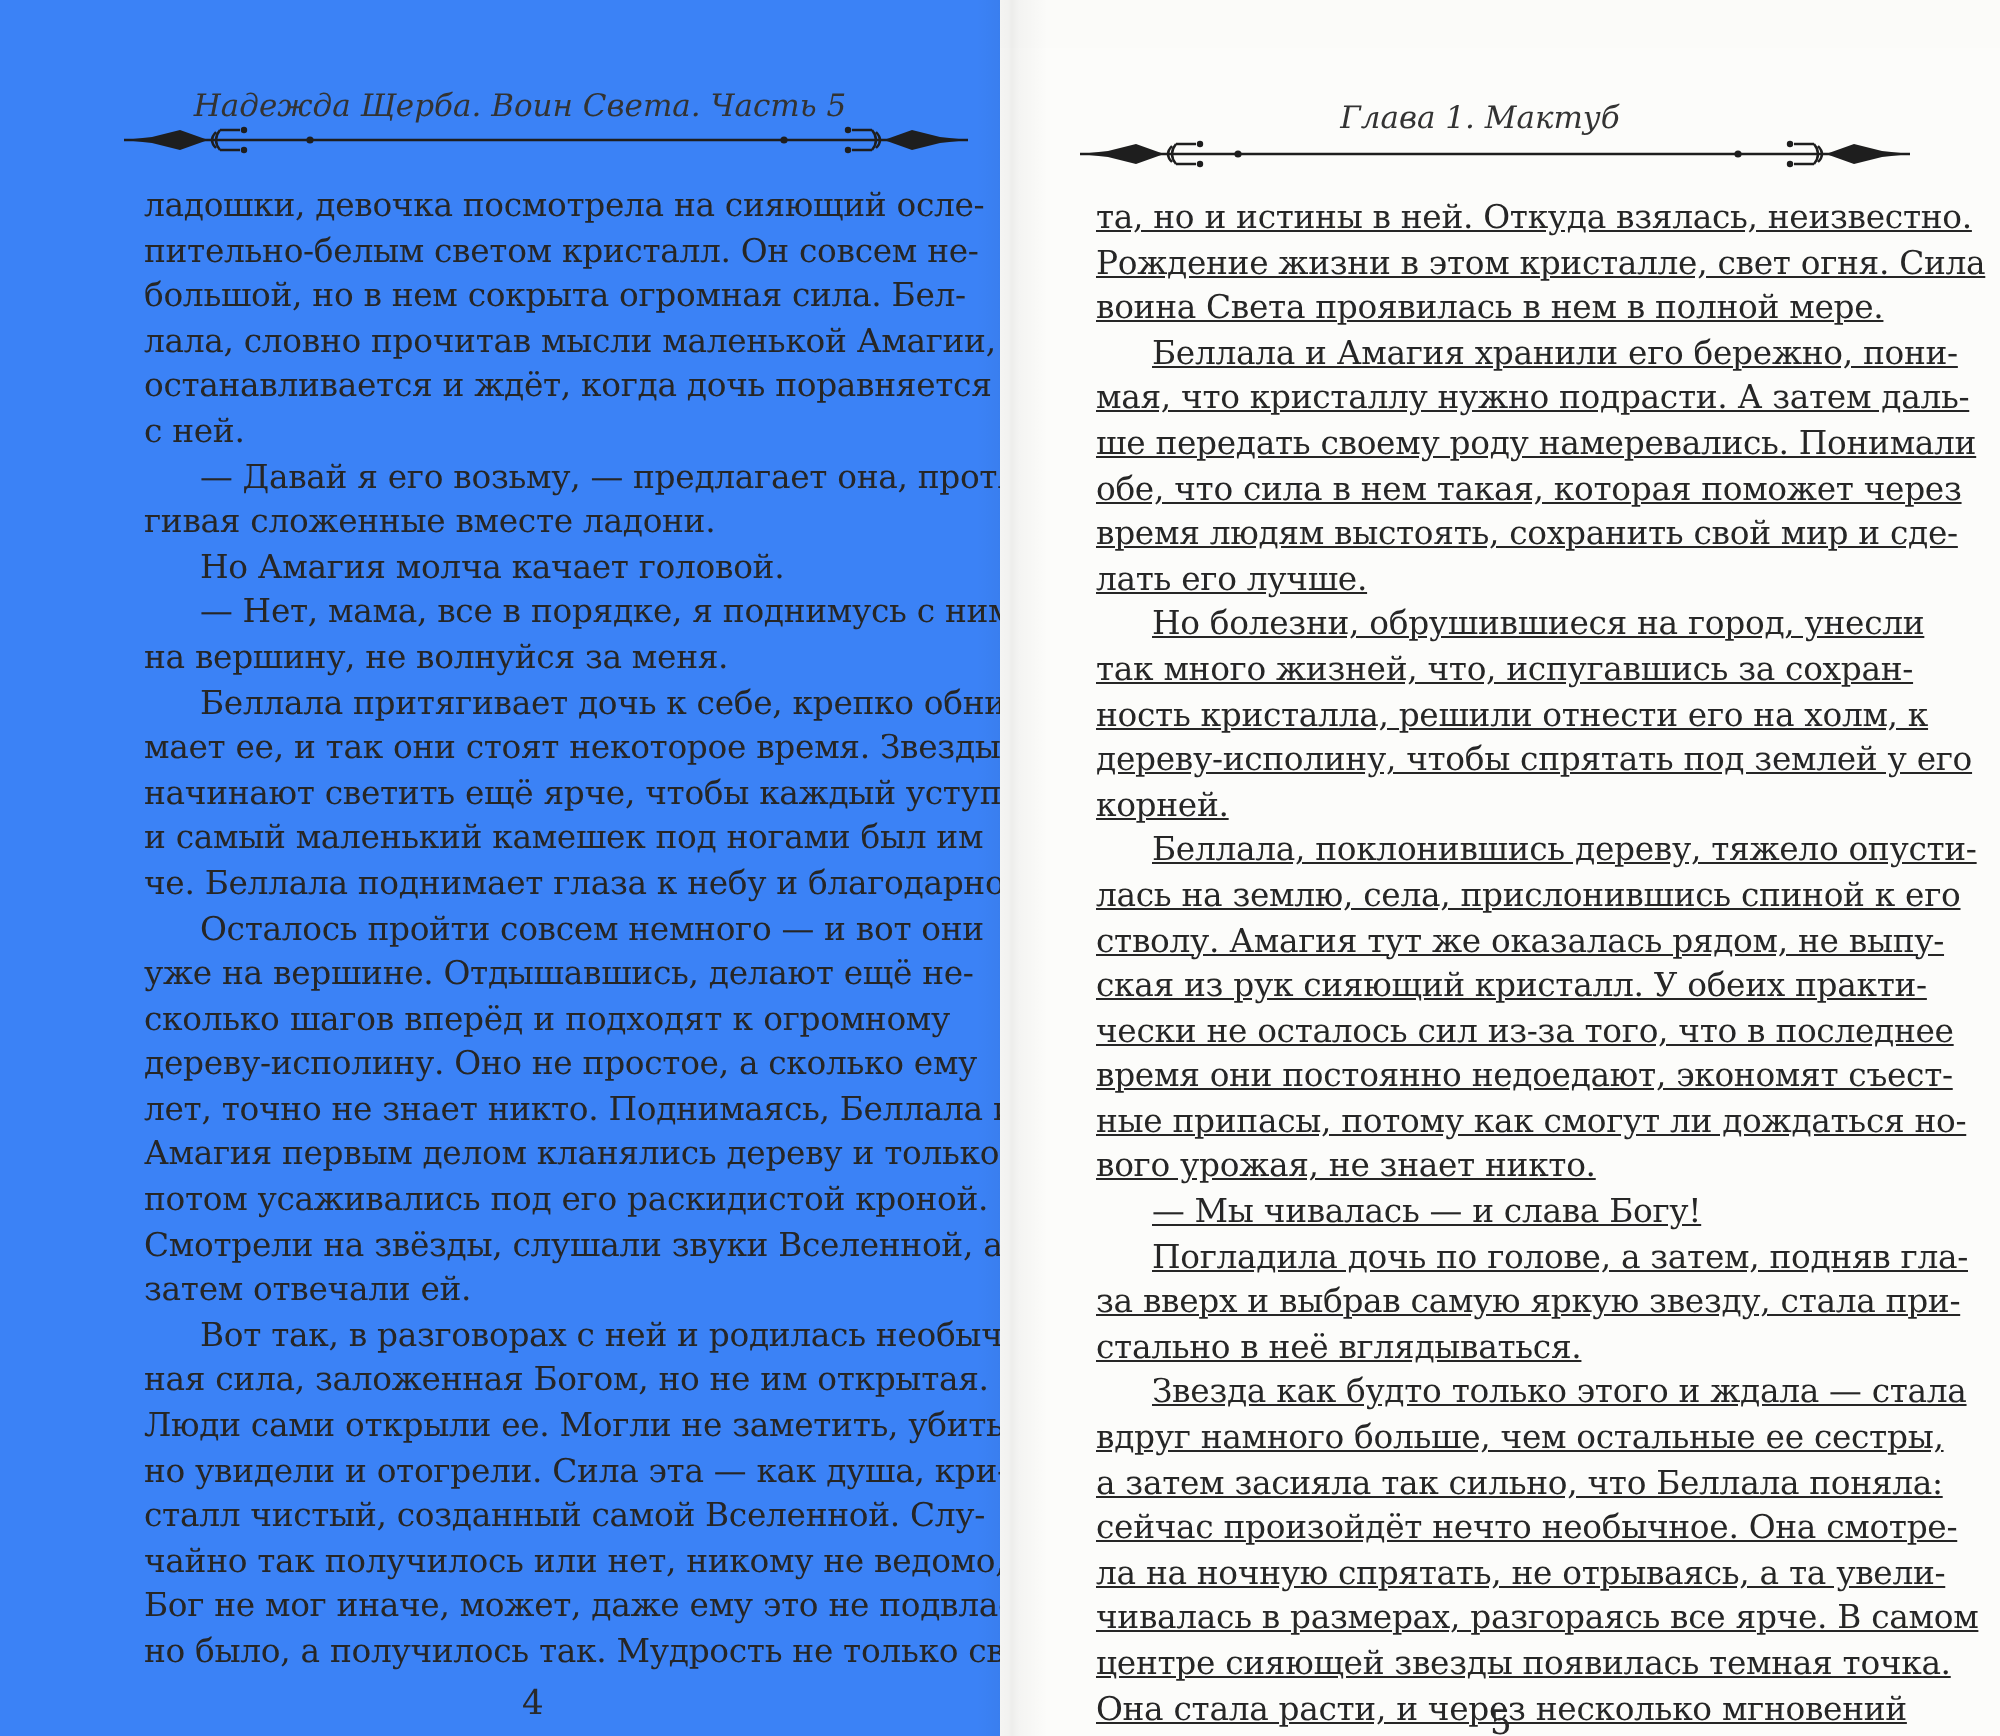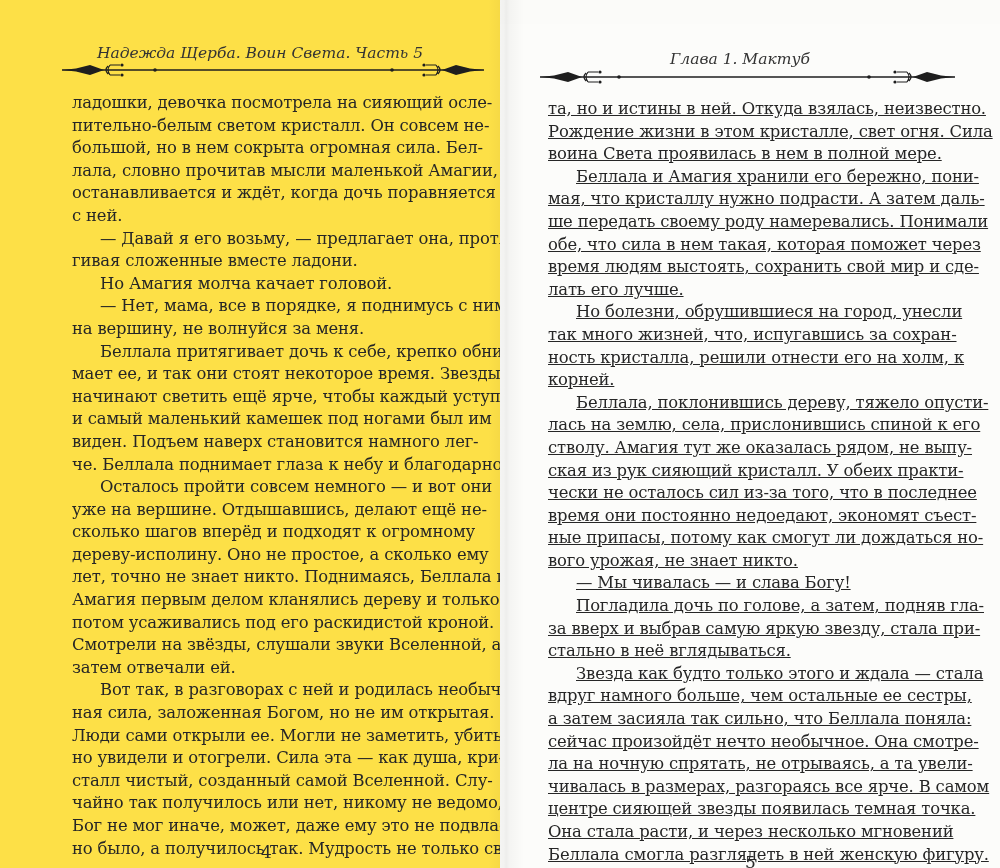--- a/index.html
+++ b/index.html
@@ -4,21 +4,21 @@
 <style>
   html, body { margin: 0; padding: 0; }
   body {
     width: 1000px; height: 868px; overflow: hidden;
     background: #fbfbf9;
     position: relative;
     font-family: "DejaVu Serif", "Liberation Serif", serif;
     color: #2a2a2a;
   }
   .page { position: absolute; top: 0; height: 868px; }
-  .page-left { left: 0; width: 500px; background: #fde047; }
+  .page-left { left: 0; width: 500px; background: #3b82f6; }
   .page-right { left: 500px; width: 500px; background: #fcfcfa; margin-top: 24px; }
   .gutter {
     position: absolute; left: 488px; top: 0; width: 36px; height: 868px;
     background: linear-gradient(to right, rgba(0,0,0,0) 0%, rgba(0,0,0,0.04) 45%, rgba(0,0,0,0.06) 50%, rgba(0,0,0,0.03) 60%, rgba(0,0,0,0) 100%);
   }
   .running-head {
     position: absolute;
     font-family: "DejaVu Serif", serif;
     font-style: italic;
     font-size: 15.5px;
@@ -82,21 +82,20 @@
     <span class="line last">с ней.</span>
     <span class="line indent">— Давай я его возьму, — предлагает она, протя-</span>
     <span class="line last">гивая сложенные вместе ладони.</span>
     <span class="line indent last">Но Амагия молча качает головой.</span>
     <span class="line indent">— Нет, мама, все в порядке, я поднимусь с ним</span>
     <span class="line last">на вершину, не волнуйся за меня.</span>
     <span class="line indent">Беллала притягивает дочь к себе, крепко обни-</span>
     <span class="line">мает ее, и так они стоят некоторое время. Звезды</span>
     <span class="line">начинают светить ещё ярче, чтобы каждый уступ</span>
     <span class="line">и самый маленький камешек под ногами был им</span>
-    <span class="line">виден. Подъем наверх становится намного лег-</span>
     <span class="line">че. Беллала поднимает глаза к небу и благодарно</span>
     <span class="line indent">Осталось пройти совсем немного — и вот они</span>
     <span class="line">уже на вершине. Отдышавшись, делают ещё не-</span>
     <span class="line">сколько шагов вперёд и подходят к огромному</span>
     <span class="line">дереву-исполину. Оно не простое, а сколько ему</span>
     <span class="line">лет, точно не знает никто. Поднимаясь, Беллала и</span>
     <span class="line">Амагия первым делом кланялись дереву и только</span>
     <span class="line">потом усаживались под его раскидистой кроной.</span>
     <span class="line">Смотрели на звёзды, слушали звуки Вселенной, а</span>
     <span class="line last">затем отвечали ей.</span>
@@ -138,20 +137,21 @@
     <span class="line last">воина Света проявилась в нем в полной мере.</span>
     <span class="line indent">Беллала и Амагия хранили его бережно, пони-</span>
     <span class="line">мая, что кристаллу нужно подрасти. А затем даль-</span>
     <span class="line">ше передать своему роду намеревались. Понимали</span>
     <span class="line">обе, что сила в нем такая, которая поможет через</span>
     <span class="line">время людям выстоять, сохранить свой мир и сде-</span>
     <span class="line last">лать его лучше.</span>
     <span class="line indent">Но болезни, обрушившиеся на город, унесли</span>
     <span class="line">так много жизней, что, испугавшись за сохран-</span>
     <span class="line">ность кристалла, решили отнести его на холм, к</span>
+    <span class="line">дереву-исполину, чтобы спрятать под землей у его</span>
     <span class="line last">корней.</span>
     <span class="line indent">Беллала, поклонившись дереву, тяжело опусти-</span>
     <span class="line">лась на землю, села, прислонившись спиной к его</span>
     <span class="line">стволу. Амагия тут же оказалась рядом, не выпу-</span>
     <span class="line">ская из рук сияющий кристалл. У обеих практи-</span>
     <span class="line">чески не осталось сил из-за того, что в последнее</span>
     <span class="line">время они постоянно недоедают, экономят съест-</span>
     <span class="line">ные припасы, потому как смогут ли дождаться но-</span>
     <span class="line last">вого урожая, не знает никто.</span>
     <span class="line indent last">— Мы чивалась — и слава Богу!</span>

